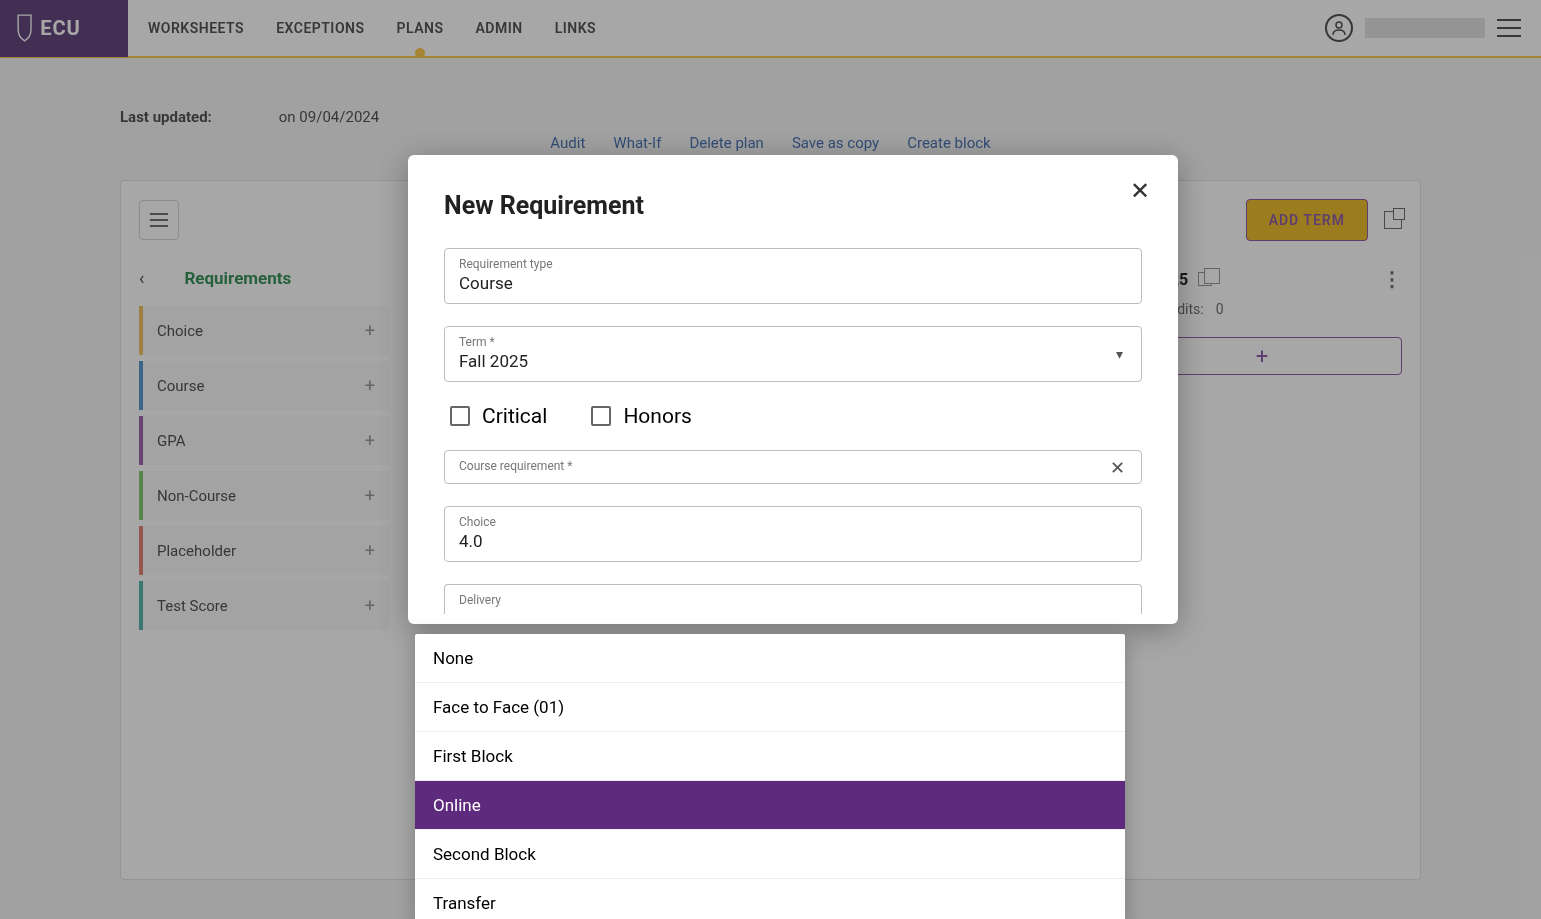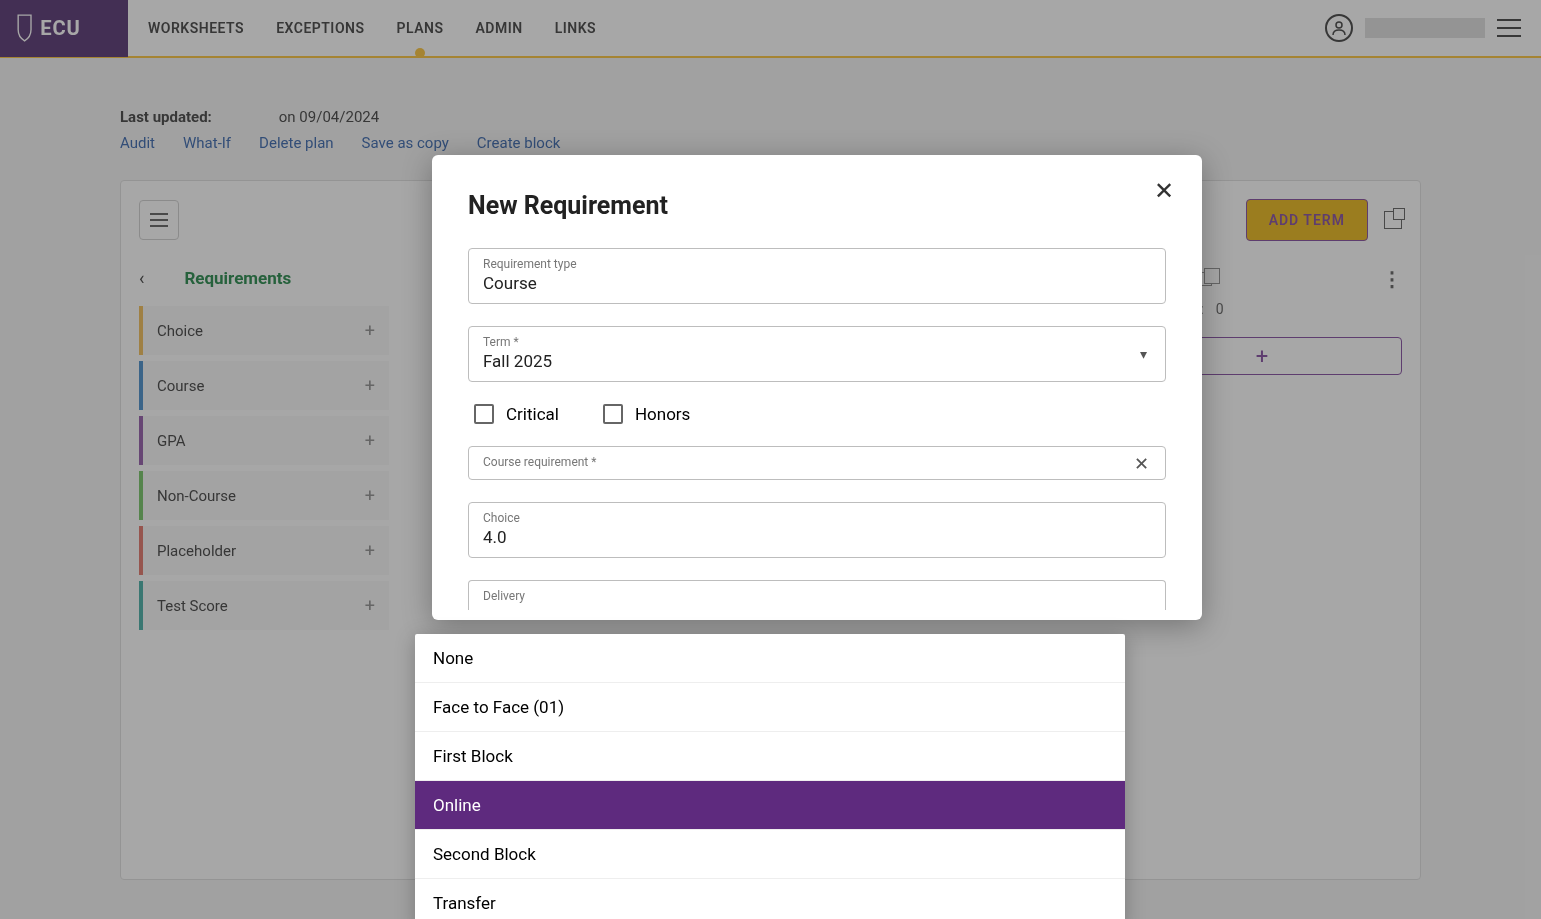--- a/index.html
+++ b/index.html
@@ -105,20 +105,21 @@
       color: #333;
       margin-bottom: 8px;
     }
     .last-updated-row strong {
       font-weight: 700;
     }
     .action-links {
       display: flex;
       gap: 28px;
       margin-bottom: 28px;
+      justify-content: center;
     }
     .action-link {
       color: #2a5ca8;
       font-size: 15px;
       cursor: pointer;
     }
     .plan-panel {
       background: #fff;
       border: 1px solid #ddd;
       border-radius: 4px;
@@ -279,21 +280,21 @@
       cursor: pointer;
     }
     
     .overlay {
       position: absolute;
       inset: 0;
       background: rgba(60, 60, 60, 0.45);
     }
     .modal {
       position: absolute;
-      left: 432px;
+      left: 408px;
       top: 155px;
       width: 770px;
       background: #fff;
       border-radius: 6px;
       padding: 36px 36px 10px 36px;
       box-shadow: 0 6px 30px rgba(0,0,0,0.3);
     }
     .modal-title {
       font-size: 25px;
       font-weight: 700;
@@ -344,21 +345,21 @@
     .checkbox-row {
       display: flex;
       gap: 44px;
       margin-bottom: 22px;
       padding-left: 6px;
     }
     .checkbox-item {
       display: flex;
       align-items: center;
       gap: 12px;
-      font-size: 17px;
+      font-size: 21px;
       cursor: pointer;
     }
     .checkbox-box {
       width: 20px;
       height: 20px;
       border: 2px solid #666;
       border-radius: 2px;
     }
     .field-wrap.bottom-cut {
       margin-bottom: 0;

